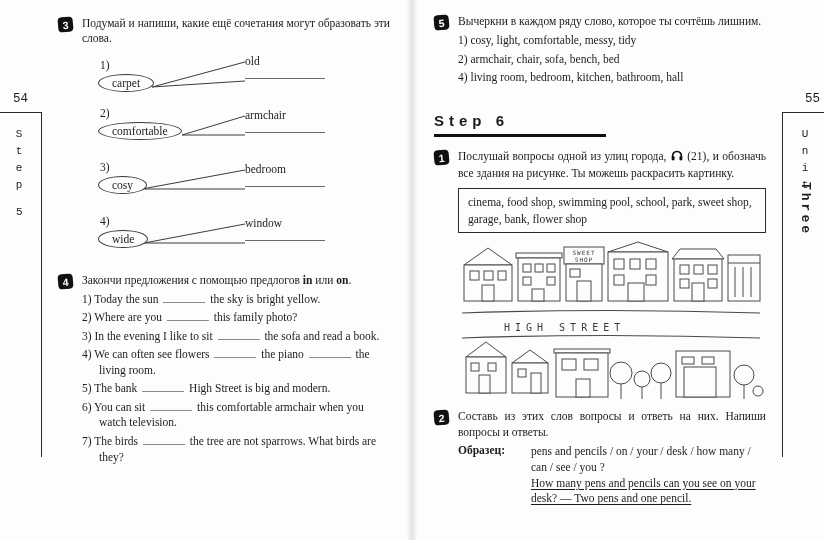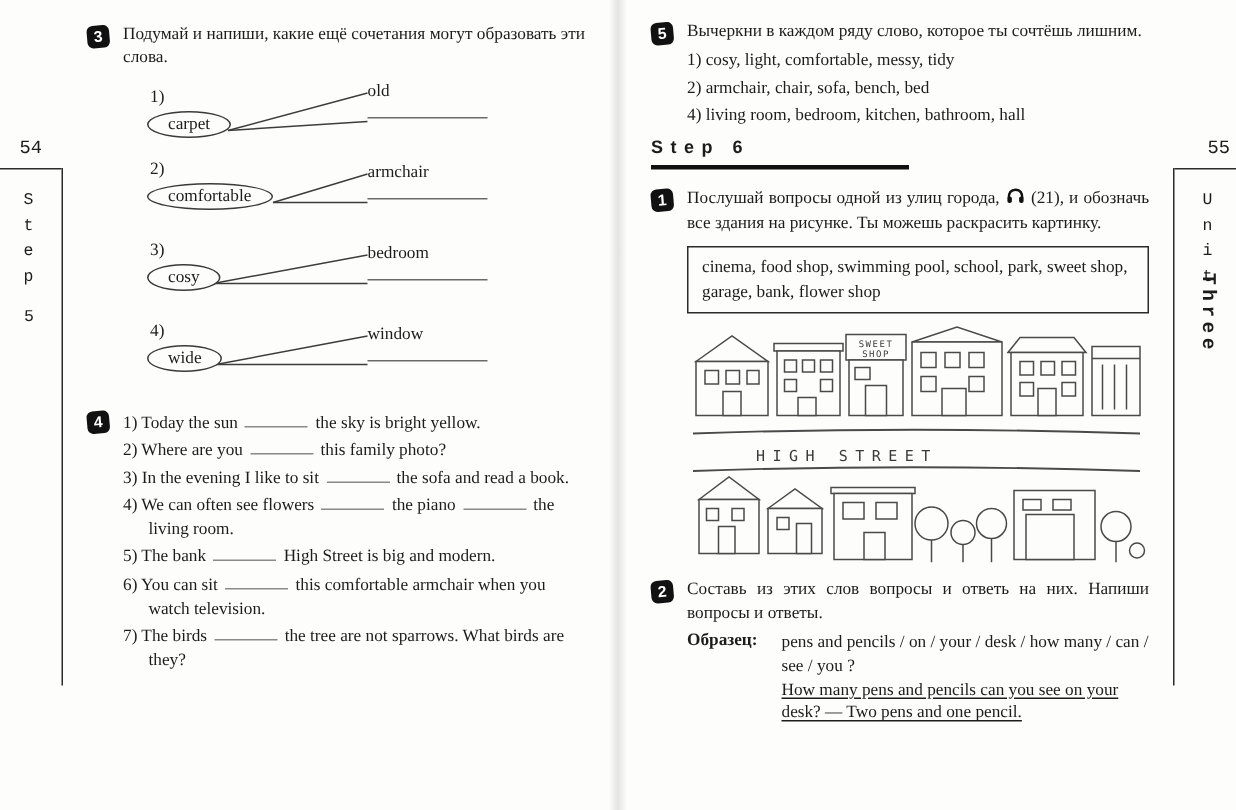--- a/index.html
+++ b/index.html
@@ -44,27 +44,27 @@
   .match{position:relative;height:208px;margin-top:8px;}
   .match-lines{position:absolute;left:0;top:0;width:306px;height:208px;z-index:0;}
   .pair{position:absolute;left:16px;z-index:1;}
   .pair-num{font-size:11.5px;margin:0 0 3px 2px;}
   .oval{display:inline-block;border:1px solid #3a3a3a;border-radius:50%;padding:2px 13px;
     background:#fdfdfb;font-size:11.5px;}
   .target{position:absolute;left:163px;width:120px;z-index:1;}
   .target-word{font-size:11.5px;}
   .writing-line{border-bottom:1px solid #6a6a6a;width:80px;margin-top:11px;}
   
-  .step-head{font-family:"Liberation Sans",sans-serif;font-weight:bold;font-size:12px;
-    letter-spacing:5px;margin:3px 0 5px 0;}
+  .step-head{font-family:"Liberation Sans",sans-serif;font-weight:bold;font-size:15px;
+    letter-spacing:5px;margin:24px 0 5px 0;}
   .step-bar{height:3px;background:#101010;width:172px;margin:0 0 12px 0;}
   .audio-icon{display:inline-block;vertical-align:-1px;margin:0 1px;}
   .word-box{border:1.3px solid #2b2b2b;padding:5px 9px;line-height:1.45;margin:7px 0 6px 0;}
   .street{margin:2px 0 6px 0;}
-  .sample{display:flex;gap:7px;margin-top:3px;}
+  .sample{display:flex;gap:17px;margin-top:3px;}
   .sample-label{font-weight:bold;flex:0 0 56px;}
   .sample-body{flex:1;}
   .sample-body p{margin:0;line-height:1.38;}
   .answer{text-decoration:underline;text-underline-offset:2px;margin-top:2px;}
   svg text{font-family:"DejaVu Sans Mono",monospace;fill:#3a3a3a;}
   .street-sign-text{font-size:10px;letter-spacing:5px;}
   .shop-sign-text{font-size:6px;letter-spacing:1px;text-anchor:middle;}
 </style>
 </head>
 <body>
@@ -139,20 +139,21 @@
             <div class="target-word">bedroom</div>
             <div class="writing-line"></div>
           </div>
         </div>
       </div>
     </div>
 
     <div class="ex" style="margin-top:10px">
       <div class="badge">4</div>
       <div class="ex-body">
+        <p class="instr">Закончи предложения с помощью предлогов <b>in</b> или <b>on</b>.</p>
         <p class="sent">1) Today the sun <span class="blank" style="width: 42px;"></span> the sky is bright yellow.</p>
         <p class="sent">2) Where are you <span class="blank" style="width: 42px;"></span> this family photo?</p>
         <p class="sent">3) In the evening I like to sit <span class="blank" style="width: 42px;"></span> the sofa and read a book.</p>
         <p class="sent">4) We can often see flowers <span class="blank" style="width: 42px;"></span> the piano <span class="blank" style="width: 42px;"></span> the living room.</p>
         <p class="sent">5) The bank <span class="blank" style="width: 42px;"></span> High Street is big and modern.</p>
         <p class="sent">6) You can sit <span class="blank" style="width: 42px;"></span> this comfortable armchair when you watch television.</p>
         <p class="sent">7) The birds <span class="blank" style="width: 42px;"></span> the tree are not sparrows. What birds are they?</p>
       </div>
     </div>
   </div>

